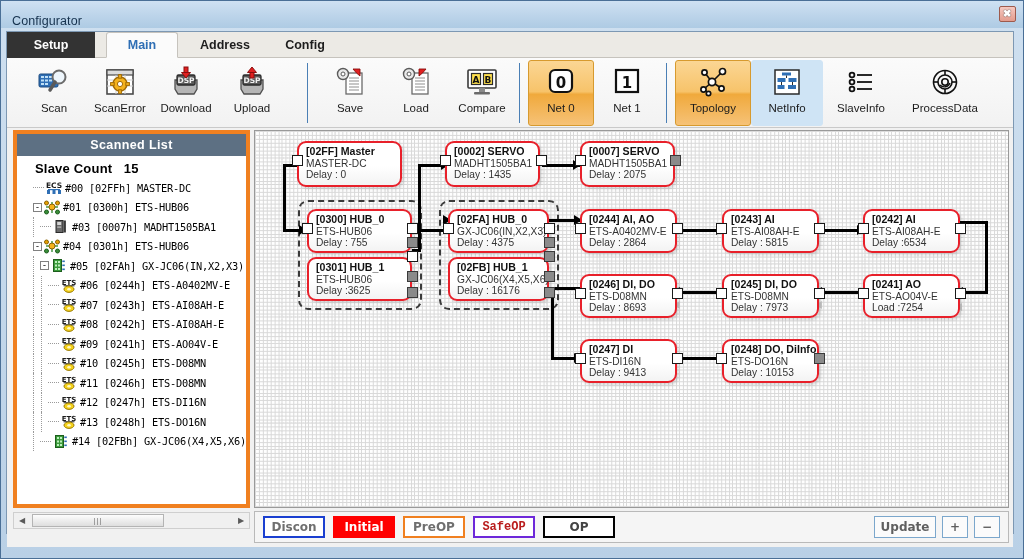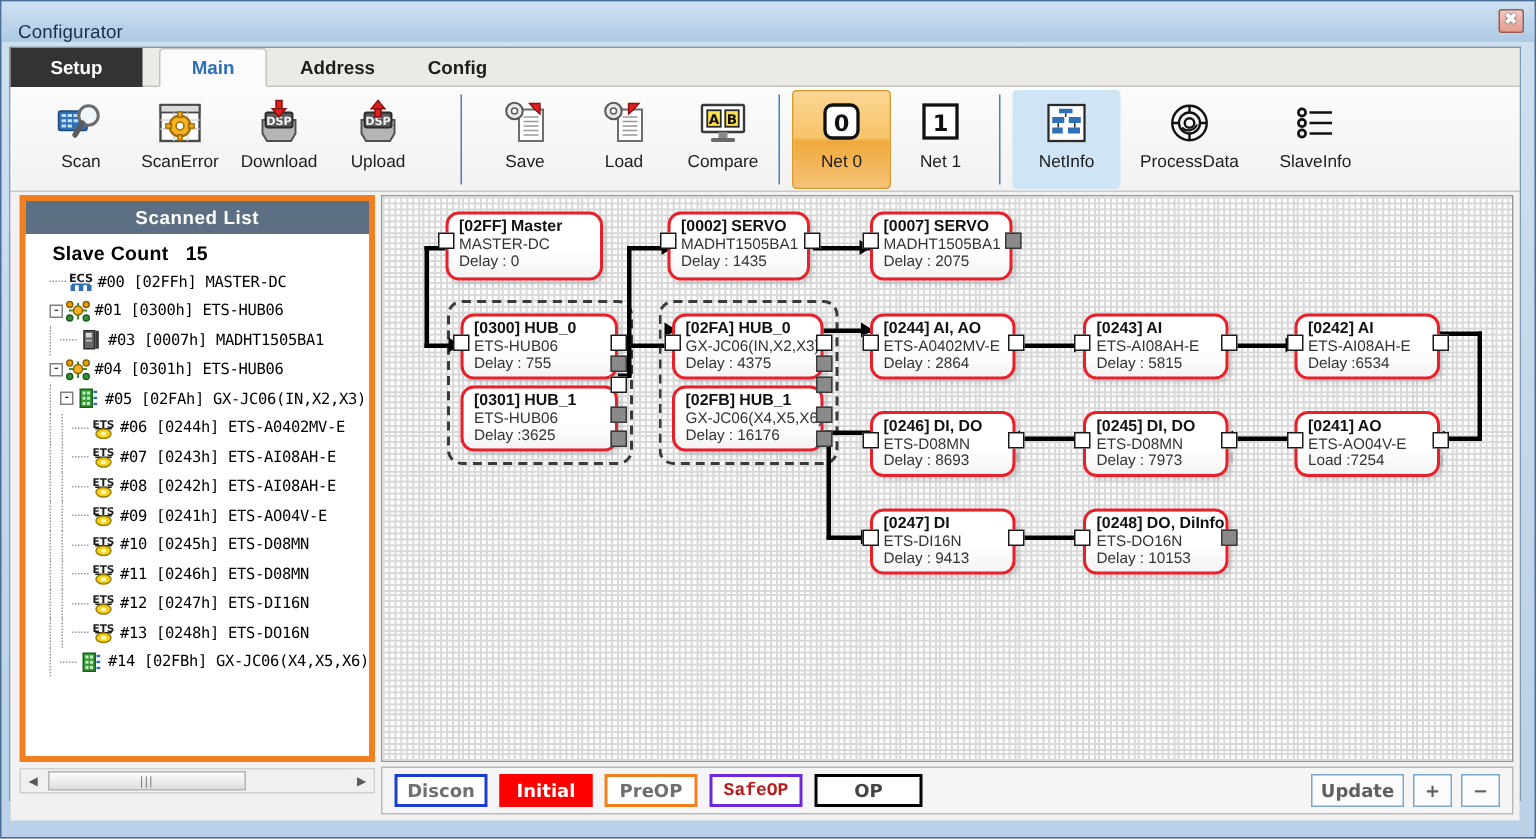--- a/index.html
+++ b/index.html
@@ -413,71 +413,93 @@
               <text x="15" y="20.5" font-size="15" text-anchor="middle" font-family="DejaVu Sans, sans-serif" font-weight="bold" fill="#111">1</text>
             </svg>
           </div>
           <span class="lbl">Net 1</span>
         </div>
       </div>
 
       <div class="ribsep" style="left:659px;"></div>
 
       <div class="ribgroup" style="left:668px;">
+        <div class="ribbtn sel" style="width:76px;">
+          <div class="ico">
+            <svg width="32" height="30" viewBox="0 0 32 30">
+              <g stroke="#111" stroke-width="1.6" fill="none">
+                <line x1="15" y1="15" x2="25" y2="5"></line>
+                  <line x1="15" y1="15" x2="8" y2="6"></line>
+                <line x1="15" y1="15" x2="7" y2="22"></line>
+                  <line x1="15" y1="15" x2="24" y2="21"></line>
+                <line x1="7" y1="22" x2="11" y2="26"></line>
+              </g>
+              <g fill="#fff" stroke="#111" stroke-width="1.7">
+                <circle cx="15" cy="15" r="3.6"></circle>
+                  <circle cx="25.5" cy="4.5" r="3"></circle>
+                <circle cx="7.5" cy="5.5" r="2.6"></circle>
+                  <circle cx="6.5" cy="22.5" r="2.6"></circle>
+                <circle cx="24.5" cy="21.5" r="2.6"></circle>
+                  <circle cx="11.5" cy="26.5" r="2.2"></circle>
+              </g>
+            </svg>
+          </div>
+          <span class="lbl">Topology</span>
+        </div>
         <div class="ribbtn selblue" style="width:72px;">
           <div class="ico">
             <svg width="32" height="30" viewBox="0 0 32 30">
               <rect x="4" y="3" width="24" height="24" fill="#fff" stroke="#2a2a2a" stroke-width="1.5"></rect>
               <g fill="#2f6fb5">
                 <rect x="11" y="5.5" width="9" height="3"></rect>
                 <rect x="6.5" y="11" width="8" height="4"></rect>
                 <rect x="17.5" y="11" width="8" height="4"></rect>
                 <rect x="6.5" y="18" width="7" height="4"></rect>
                 <rect x="17" y="18" width="8" height="4"></rect>
               </g>
               <g stroke="#2a2a2a" stroke-width="1">
                 <line x1="15.5" y1="8.5" x2="15.5" y2="11"></line>
                 <line x1="10.5" y1="15" x2="10.5" y2="18"></line>
                 <line x1="21.5" y1="15" x2="21.5" y2="18"></line>
               </g>
             </svg>
           </div>
           <span class="lbl">NetInfo</span>
+        </div>
+        <div class="ribbtn" style="width:76px;">
+          <div class="ico">
+            <svg width="32" height="30" viewBox="0 0 32 30">
+              <g fill="none" stroke="#111" stroke-width="1.8">
+                <circle cx="7" cy="8" r="2.4"></circle>
+                  <circle cx="7" cy="15" r="2.4"></circle>
+                  <circle cx="7" cy="22" r="2.4"></circle>
+                <line x1="12" y1="8" x2="27" y2="8"></line>
+                  <line x1="12" y1="15" x2="27" y2="15"></line>
+                  <line x1="12" y1="22" x2="27" y2="22"></line>
+              </g>
+            </svg>
+          </div>
+          <span class="lbl">SlaveInfo</span>
         </div>
         <div class="ribbtn" style="width:92px;">
           <div class="ico">
             <svg width="32" height="30" viewBox="0 0 32 30">
               <g fill="none" stroke="#111" stroke-width="1.6">
                 <circle cx="16" cy="15" r="11.5"></circle>
                 <circle cx="16" cy="15" r="7"></circle>
                 <circle cx="16" cy="15" r="3.2"></circle>
                 <line x1="16" y1="3.5" x2="16" y2="8"></line>
                 <line x1="16" y1="22" x2="16" y2="26.5"></line>
                 <line x1="4.5" y1="15" x2="9" y2="15"></line>
                 <line x1="23" y1="15" x2="27.5" y2="15"></line>
                 <path d="M11 18 a6 6 0 0 0 10 -2" stroke-width="1.4"></path>
               </g>
             </svg>
           </div>
           <span class="lbl">ProcessData</span>
-        </div>
-        <div class="ribbtn" style="width:76px;">
-          <div class="ico">
-            <svg width="32" height="30" viewBox="0 0 32 30">
-              <g fill="none" stroke="#111" stroke-width="1.8">
-                <circle cx="7" cy="8" r="2.4"></circle>
-                  <circle cx="7" cy="15" r="2.4"></circle>
-                  <circle cx="7" cy="22" r="2.4"></circle>
-                <line x1="12" y1="8" x2="27" y2="8"></line>
-                  <line x1="12" y1="15" x2="27" y2="15"></line>
-                  <line x1="12" y1="22" x2="27" y2="22"></line>
-              </g>
-            </svg>
-          </div>
-          <span class="lbl">SlaveInfo</span>
         </div>
       </div>
     </div>
 
     <div id="body">
 
       <div id="leftpanel">
         <div id="scanhdr">
           <span>Scanned List</span>
         </div>

